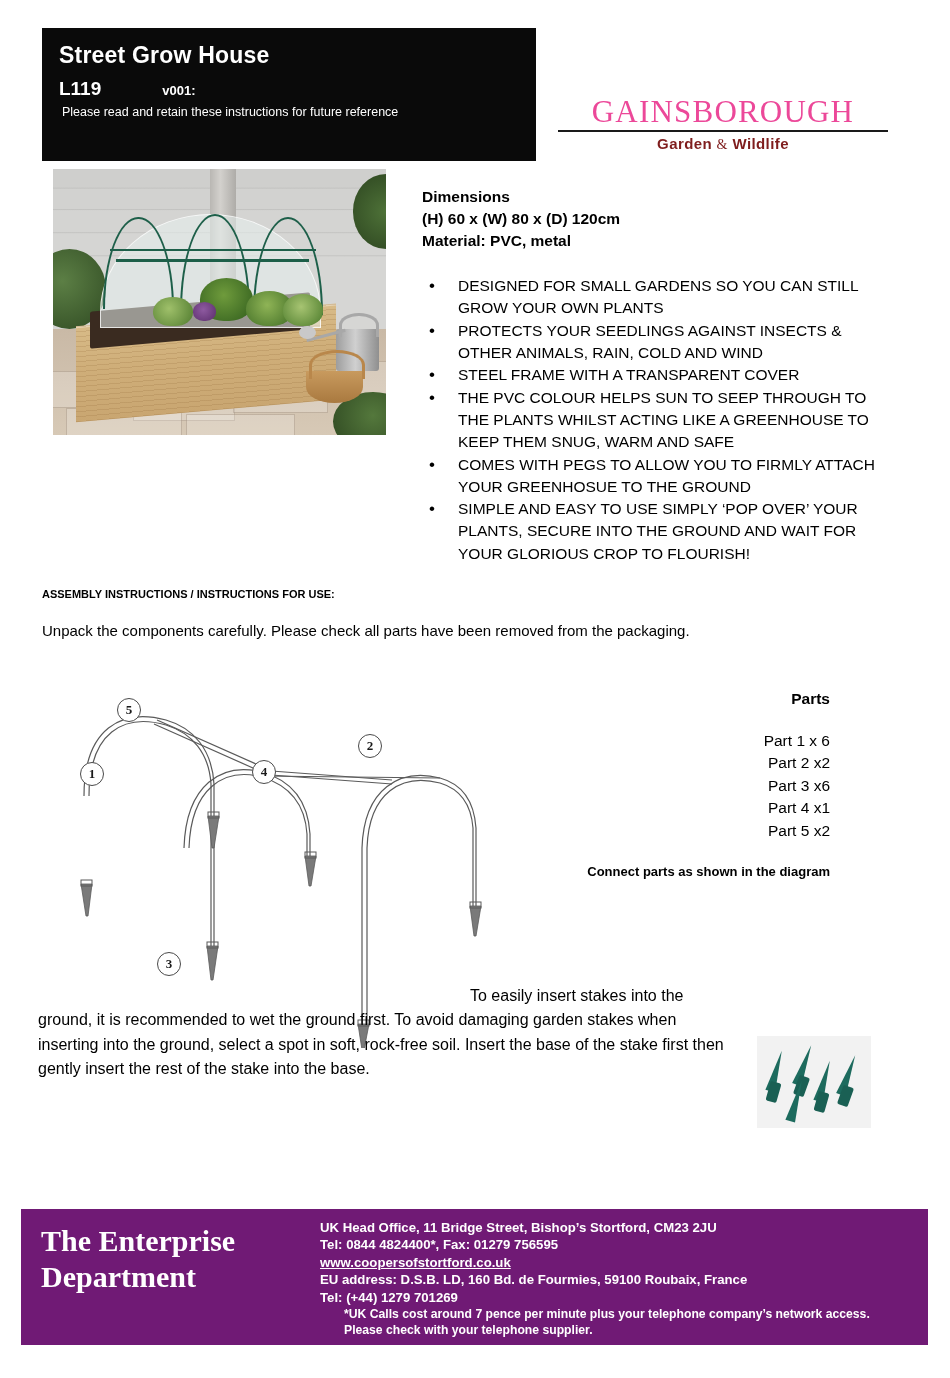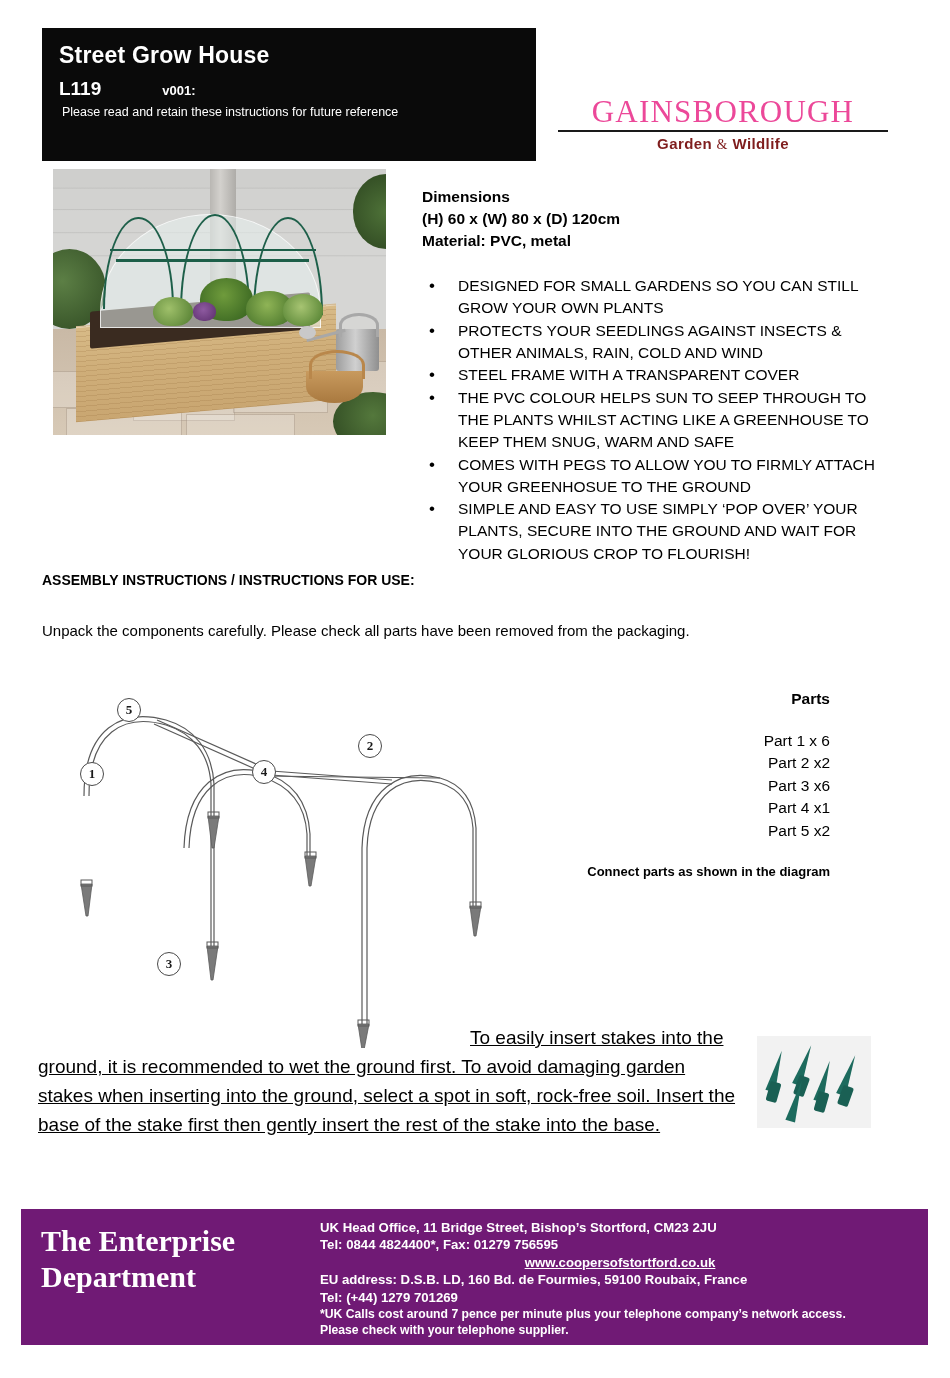--- a/index.html
+++ b/index.html
@@ -234,22 +234,22 @@
     position: absolute;
     left: 7px;
     top: -1px;
     font-size: 17px;
   }
 
   
   .assembly-heading {
     position: absolute;
     left: 42px;
-    top: 572px;
-    font-size: 14px;
+    top: 588px;
+    font-size: 11px;
     font-weight: bold;
   }
   .assembly-sub {
     position: absolute;
     left: 42px;
     top: 622px;
     font-size: 15px;
     width: 820px;
   }
 
@@ -322,26 +322,25 @@
   .stake-body {
     position: absolute;
     width: 11px;
     height: 20px;
     background: #1a6054;
     border-radius: 2px;
   }
   .stakes-text {
     position: absolute;
     left: 38px;
-    top: 1024px;
+    top: 984px;
     width: 700px;
-    font-size: 19px;
+    font-size: 16px;
     line-height: 1.52;
     text-indent: 432px;
-    text-decoration: underline;
   }
 
   
   .footer-box {
     position: absolute;
     left: 21px;
     top: 1209px;
     width: 907px;
     height: 136px;
     background: #701a75;
@@ -361,24 +360,24 @@
     position: absolute;
     left: 299px;
     top: 10px;
     width: 600px;
     font-size: 13.2px;
     font-weight: bold;
     line-height: 1.32;
   }
   .footer-contact .small {
     font-size: 12.2px;
+    margin-left: 24px;
   }
   .footer-contact .link {
     text-decoration: underline;
-    text-align: center;
   }
 </style>
 </head>
 <body>
 
 <div class="header-box">
   <div class="header-title">Street Grow House</div>
   <div class="header-code-row">
     <span class="header-code">L119</span>
     <span class="header-version">v001:</span>

